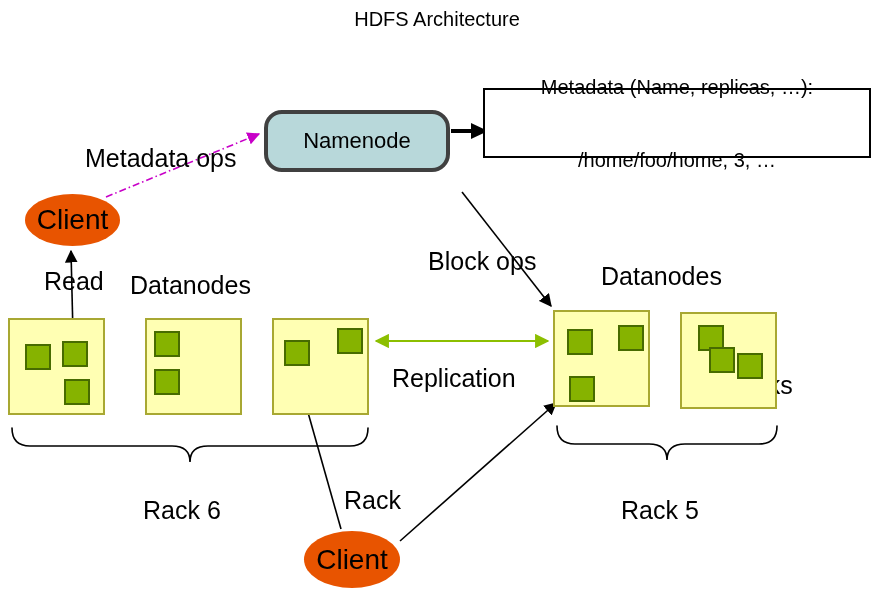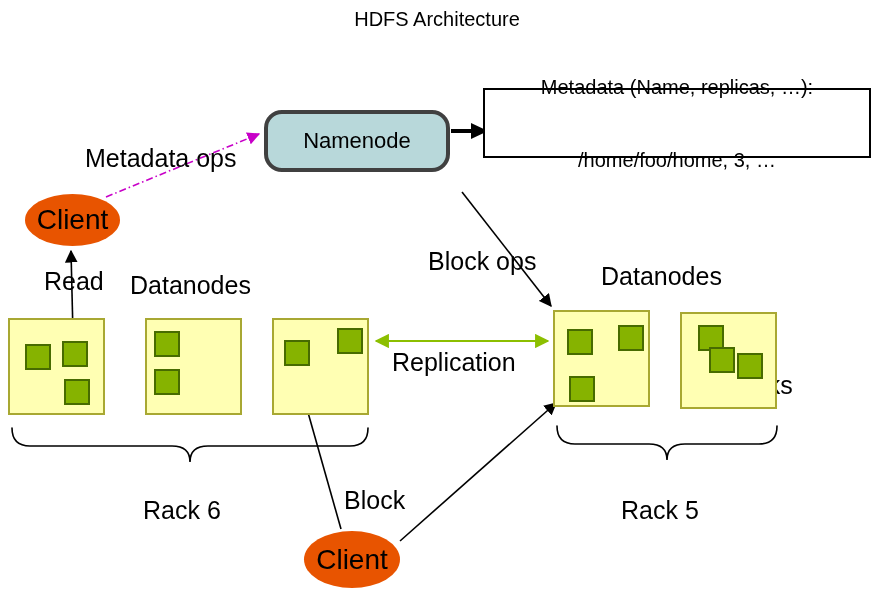--- a/index.html
+++ b/index.html
@@ -88,23 +88,23 @@
   </div>
 
   <div class="client top">Client</div>
   <div class="client bottom">Client</div>
 
   <div class="lbl" style="left:85px;top:144px;">Metadata ops</div>
   <div class="lbl" style="left:428px;top:215px;margin-top:32px;">Block ops</div>
   <div class="lbl" style="left:44px;top:267px;">Read</div>
   <div class="lbl" style="left:130px;top:271px;">Datanodes</div>
   <div class="lbl" style="left:601px;top:262px;">Datanodes</div>
-  <div class="lbl" style="left:392px;top:348px;">Replication</div>
+  <div class="lbl" style="left:392px;top:364px;">Replication</div>
   <div class="lbl" style="left:719px;top:371px;">Blocks</div>
-  <div class="lbl" style="left:344px;top:486px;">Block</div>
+  <div class="lbl" style="left:344px;top:486px;">Rack</div>
   <div class="lbl" style="left:143px;top:496px;">Rack 6</div>
   <div class="lbl" style="left:621px;top:496px;">Rack 5</div>
 
   <div class="datanode" style="left:8px;top:318px;">
     <span class="block" style="left:15px;top:24px;"></span>
     <span class="block" style="left:52px;top:21px;"></span>
     <span class="block" style="left:54px;top:59px;"></span>
   </div>
   <div class="datanode" style="left:145px;top:318px;">
     <span class="block" style="left:7px;top:11px;"></span>

